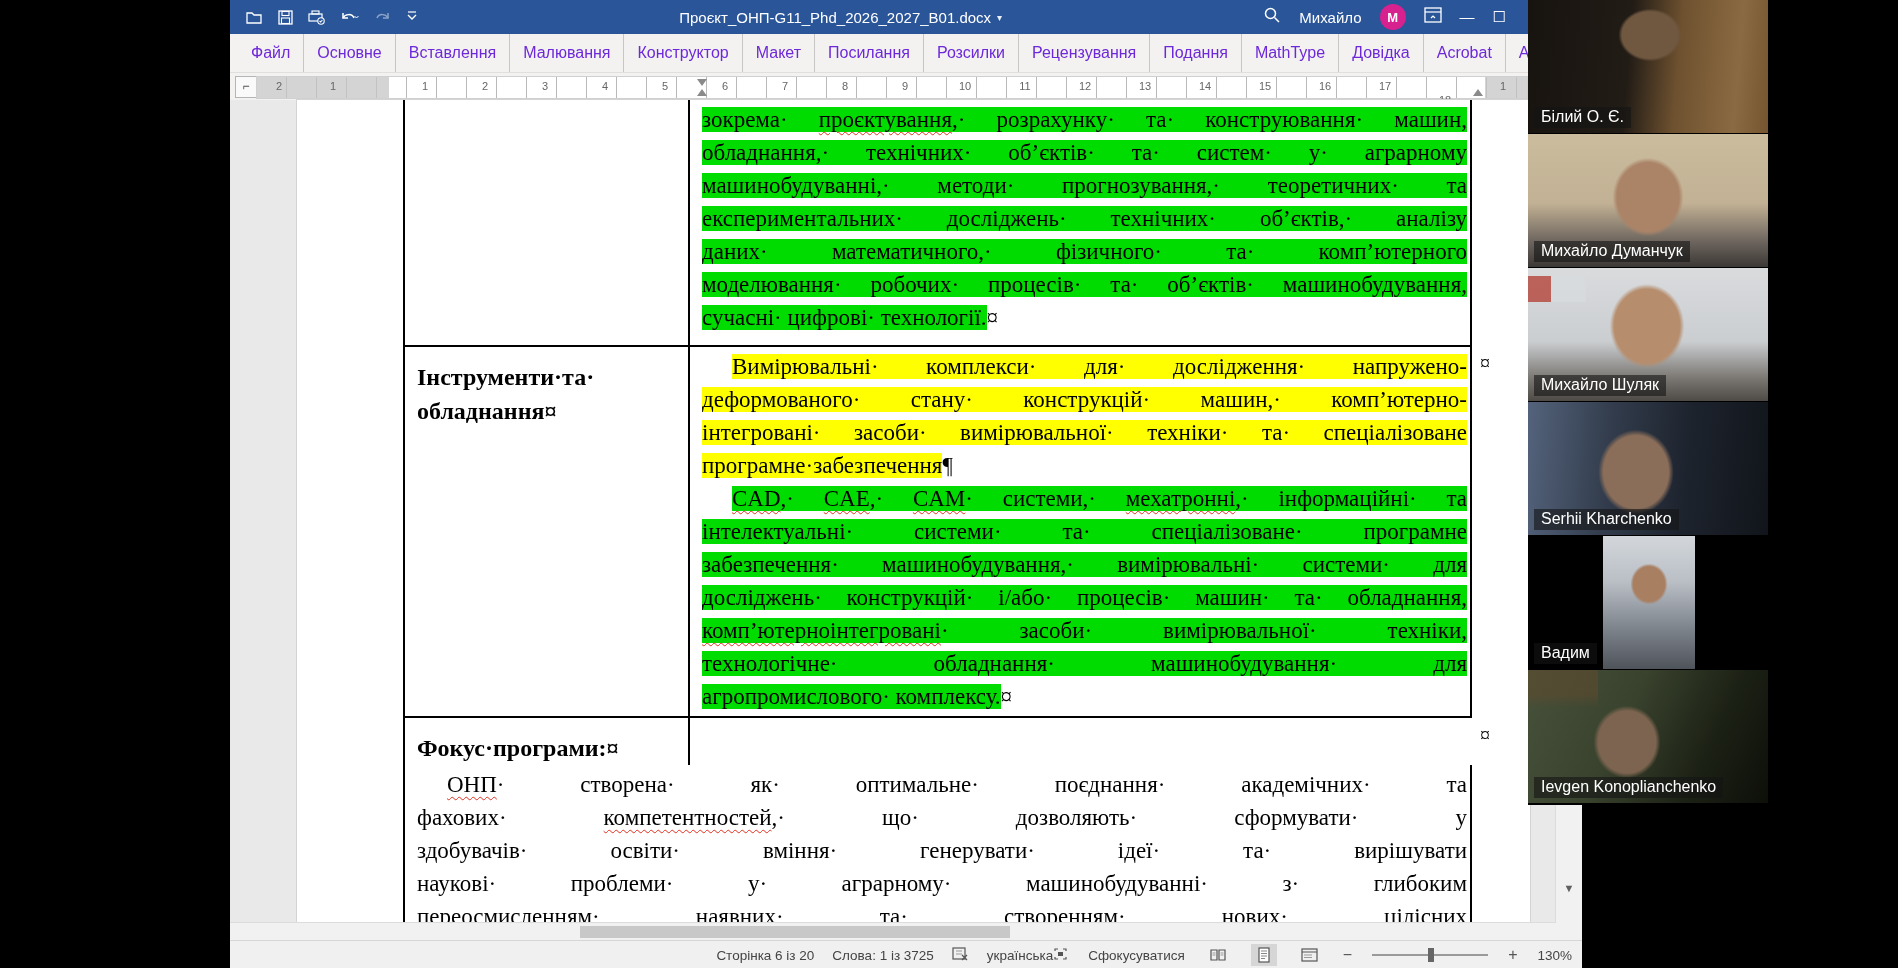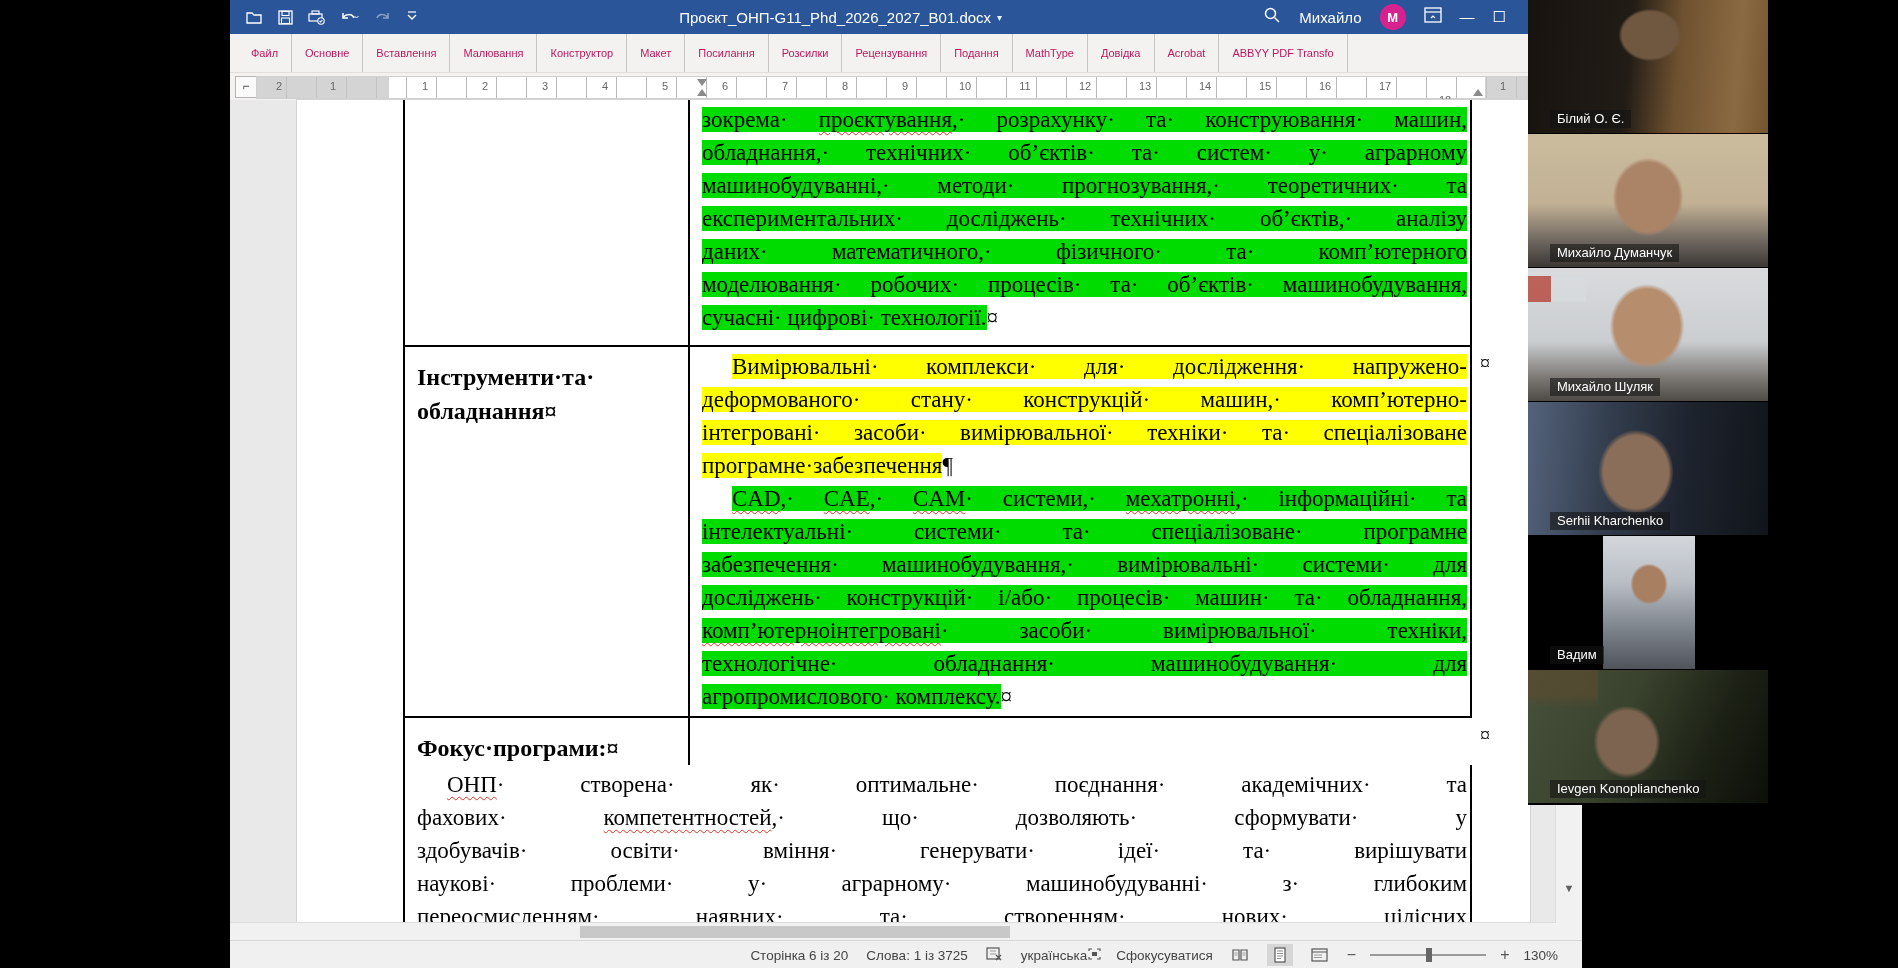--- a/index.html
+++ b/index.html
@@ -10,21 +10,21 @@
   #titlebar{position:absolute;left:0;top:0;right:0;height:34px;background:#2a5699;display:flex;color:#fff;}
   .qat{display:flex;align-items:center;gap:15px;padding-left:16px;}
   .qat svg{display:block;}
   .tb-center{flex:1;display:flex;justify-content:center;align-items:center;gap:6px;font-size:15px;white-space:nowrap;}
   .tb-right{display:flex;align-items:center;gap:18px;padding-right:76px;}
   .avatar{width:26px;height:26px;border-radius:50%;background:#d6218f;color:#fff;display:flex;align-items:center;justify-content:center;font-size:13px;font-weight:bold;}
   .wbtn{font-size:15px;line-height:34px;}
   .caret{font-size:10px;opacity:.9;}
   
   #tabstrip{position:absolute;left:0;top:34px;right:0;height:38px;background:#f3f2f1;border-bottom:1px solid #e1dfdd;display:flex;align-items:stretch;overflow:hidden;padding-left:8px;}
-  .tab{display:flex;align-items:center;padding:0 13px;font-size:11px;color:#be185d;border-right:1px solid #c8c6c4;white-space:nowrap;}
+  .tab{display:flex;align-items:center;padding:0 13px;font-size:16px;color:#6d28d9;border-right:1px solid #c8c6c4;white-space:nowrap;}
   
   #ruler-row{position:absolute;left:0;top:73px;right:0;height:27px;background:#f3f2f1;}
   #tabsel{position:absolute;left:5px;top:3px;width:20px;height:20px;background:#fafafa;border:1px solid #b5b5b5;color:#555;font-size:12px;text-align:center;line-height:18px;}
   #ruler{position:absolute;left:26px;top:3px;width:1270px;height:21px;background:#fff;border:1px solid #d0d0d0;
      background-image:repeating-linear-gradient(90deg,transparent 0 29px,#b9b9b9 29px 30px);}
   #ruler .grayzone{position:absolute;left:0;top:0;width:132px;height:100%;background:#c5c5c5;opacity:.75;}
   #ruler .grayzone2{position:absolute;right:0;top:0;width:42px;height:100%;background:#c5c5c5;opacity:.75;}
   .rnum{position:absolute;top:3px;font-size:11px;color:#666;transform:translateX(-50%);}
   .indent-marker{position:absolute;width:0;height:0;border-left:5px solid transparent;border-right:5px solid transparent;}
   .im-top{border-top:7px solid #8a8a8a;top:2px;}
@@ -50,30 +50,30 @@
   .endmark{position:absolute;left:1183px;font-family:"Liberation Serif",serif;font-size:20px;color:#000;}
   
   #vscroll{position:absolute;right:0;top:100px;width:26px;height:840px;background:#f1f1f1;border-left:1px solid #dcdcdc;}
   #vscroll .sarrow{position:absolute;left:0;width:100%;text-align:center;font-size:11px;color:#606060;}
   #vthumb{position:absolute;left:4px;top:124px;width:17px;height:165px;background:#c1c1c1;}
   #hscroll{position:absolute;left:0;top:922px;right:26px;height:18px;background:#f1f1f1;border-top:1px solid #dcdcdc;}
   #hthumb{position:absolute;left:350px;top:3px;width:430px;height:12px;background:#c8c8c8;}
   
   #statusbar{position:absolute;left:0;top:940px;right:0;height:28px;background:#f0f0f0;border-top:1px solid #d6d6d6;display:flex;align-items:center;font-size:13.5px;color:#444;}
   .st-left{display:flex;align-items:center;gap:18px;padding-left:8px;flex:1;justify-content:flex-end;}
-  .st-right{display:flex;align-items:center;gap:14px;padding-right:24px;}
+  .st-right{display:flex;align-items:center;gap:20px;padding-right:10px;}
   .viewbtn{width:26px;height:22px;display:flex;align-items:center;justify-content:center;}
   .viewbtn.sel{background:#d6d6d6;}
   #zoom-slider{width:116px;height:2px;background:#9a9a9a;position:relative;}
   #zoom-thumb{position:absolute;left:56px;top:-6px;width:6px;height:14px;background:#666;}
   .zbtn{font-size:16px;color:#555;}
   
   #video-col{position:absolute;left:1528px;top:0;width:240px;height:805px;background:#000;z-index:5;}
   .vtile{position:relative;width:100%;height:134px;border-bottom:1px solid #000;box-sizing:border-box;overflow:hidden;}
-  .vlabel{position:absolute;left:22px;bottom:5px;background:rgba(20,20,20,.6);color:#fff;font-size:13px;padding:1px 7px 2px 7px;white-space:nowrap;}
+  .vlabel{position:absolute;left:6px;bottom:5px;background:rgba(20,20,20,.6);color:#fff;font-size:16px;padding:1px 7px 2px 7px;white-space:nowrap;}
   .v1{background:linear-gradient(95deg,#17130f 0%,#221c16 42%,#6e512f 62%,#8a6a42 86%,#74552f 100%);}
   .v1::before{content:"";position:absolute;left:36%;top:4%;width:72px;height:60px;border-radius:50%;background:radial-gradient(#6f5740 55%,transparent 62%);}
   .v2{background:linear-gradient(180deg,#cbbc9e 0%,#c2b194 52%,#6a625c 82%,#3c3835 100%);}
   .v2::before{content:"";position:absolute;left:34%;top:16%;width:76px;height:84px;border-radius:48%;background:radial-gradient(#ab8468 58%,transparent 66%);}
   .v3{background:linear-gradient(180deg,#d9dbdd 0%,#cbced1 55%,#75716c 85%,#4e4b47 100%);}
   .v3::before{content:"";position:absolute;left:33%;top:10%;width:80px;height:90px;border-radius:46%;background:radial-gradient(#b68d6d 58%,transparent 66%);}
   .v3::after{content:"";position:absolute;left:0;top:8px;width:58px;height:26px;background:linear-gradient(90deg,#b23a30 0 40%,#d8dbdd 40%);opacity:.75;}
   .v4{background:linear-gradient(95deg,#54637c 0%,#323c4c 34%,#1d232d 66%,#11151b 100%);}
   .v4::before{content:"";position:absolute;left:28%;top:18%;width:82px;height:92px;border-radius:46%;background:radial-gradient(#8b6e59 56%,transparent 65%);}
   .v5{background:#000;}

